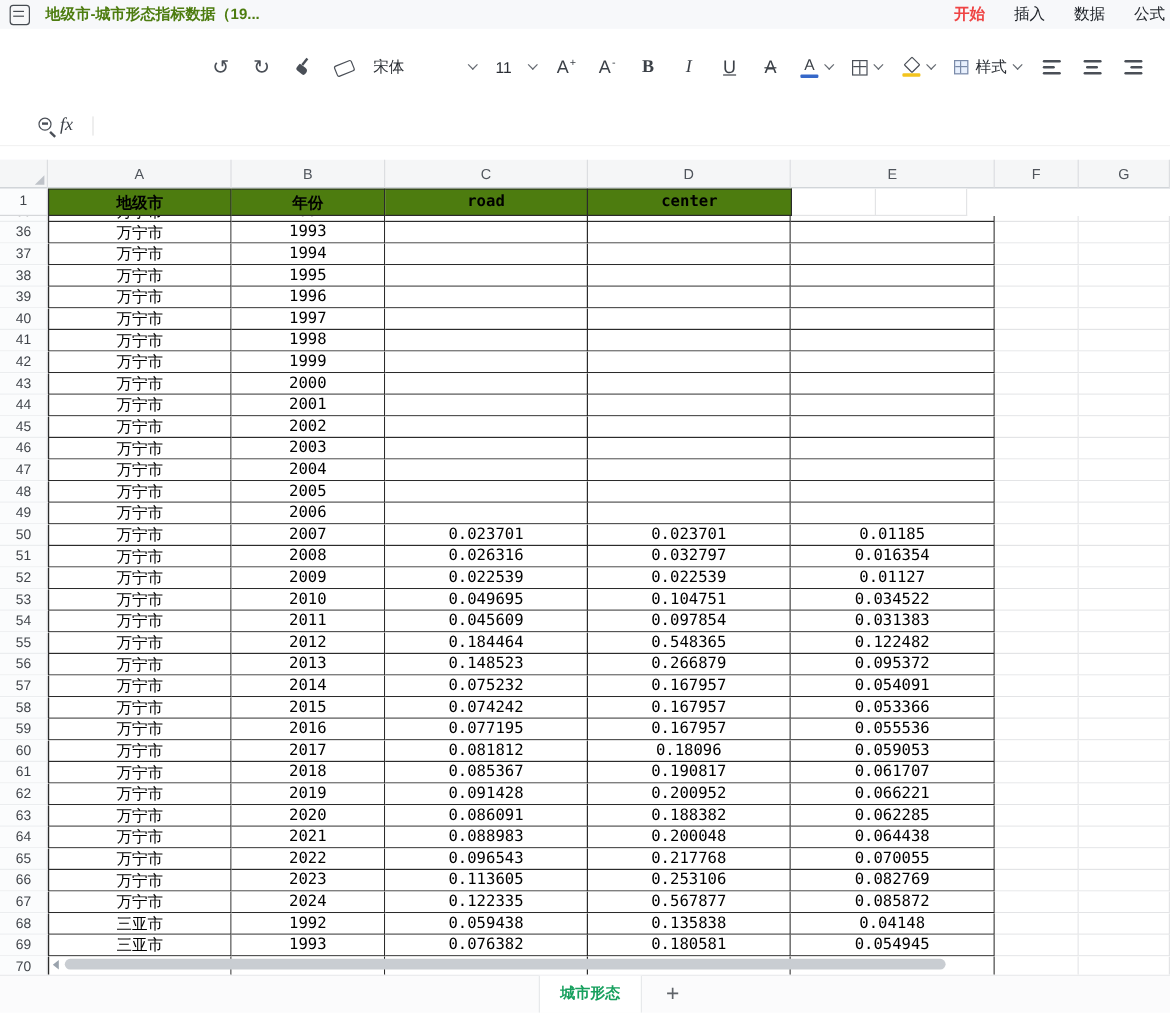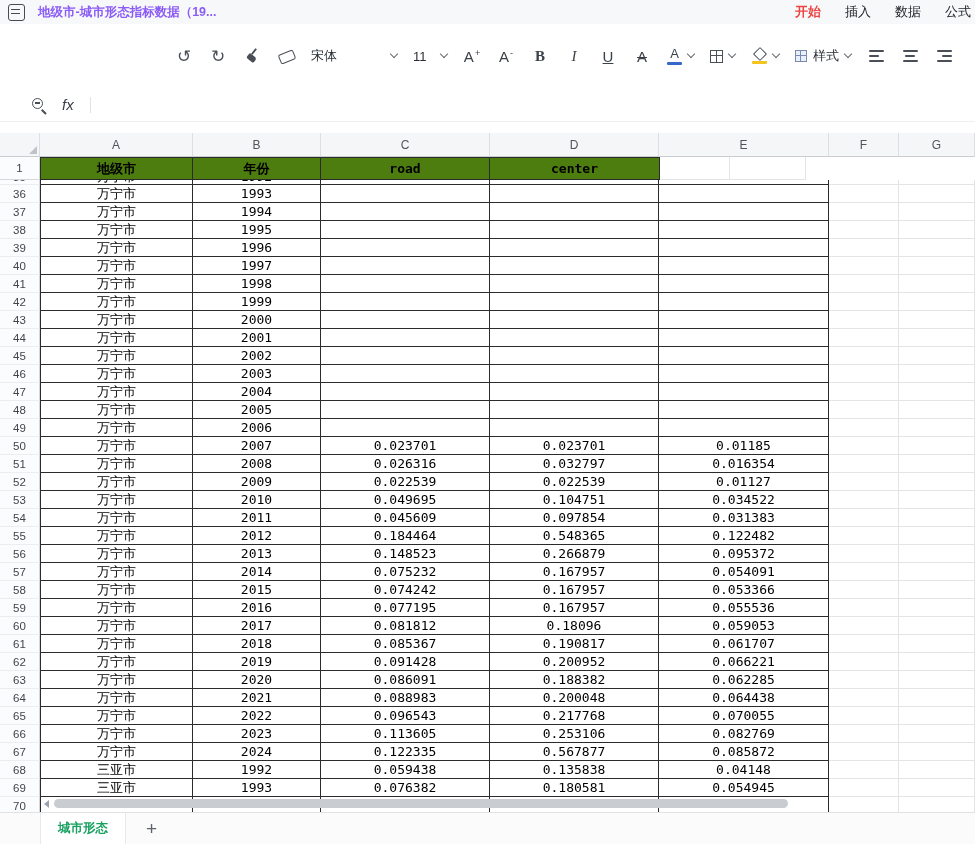--- a/index.html
+++ b/index.html
@@ -3,21 +3,21 @@
 <meta charset="utf-8">
 <style>
 *{margin:0;padding:0;box-sizing:border-box;}
 html,body{width:975px;height:844px;overflow:hidden;background:#fff;font-family:"Liberation Sans",sans-serif;}
 .app{position:relative;width:975px;height:844px;background:#fff;}
 
 
 .title-bar{height:24px;background:#f7f8fa;display:flex;align-items:center;padding:0 8px;position:relative;}
 .doc-icon{width:17px;height:17px;border:1.6px solid #464b52;border-radius:3px;margin-right:13px;position:relative;flex:none;}
 .doc-icon::before{content:"";position:absolute;left:2px;top:4px;width:9px;height:1.4px;background:#464b52;box-shadow:0 4px 0 #464b52;}
-.doc-title{font-size:12.5px;font-weight:700;color:#8b5cf6;}
+.doc-title{font-size:12.5px;font-weight:700;color:#4d7c0f;}
 .menu-tabs{position:absolute;right:2px;top:0;height:24px;display:flex;align-items:center;gap:24px;padding-right:2px;}
 .menu-tab{font-size:13px;color:#20242a;cursor:default;white-space:nowrap;}
 .menu-tab.active{color:#ef4444;font-weight:700;}
 
 
 .toolbar{height:64px;background:#fff;display:flex;align-items:center;padding-left:175px;gap:16px;}
 .tbtn{display:flex;align-items:center;justify-content:center;color:#4a4f57;min-width:18px;height:26px;}
 .glyph{font-size:17px;line-height:1;color:#4a4f57;}
 .caret{width:6px;height:6px;border-right:1.4px solid #666b72;border-bottom:1.4px solid #666b72;transform:rotate(45deg);display:inline-block;margin-left:6px;margin-top:-4px;}
 .font-select{display:flex;align-items:center;width:86px;justify-content:space-between;font-size:13px;color:#2a2e34;}
@@ -52,21 +52,21 @@
 .al-r i:nth-child(2){width:10px;align-self:flex-end;}
 .align-icon i:nth-child(1),.align-icon i:nth-child(3){width:15px;}
 
 
 .formula-bar{height:34px;background:#fff;display:flex;align-items:center;border-bottom:1px solid #efefef;}
 .name-box{width:159px;height:28px;margin-left:8px;border:1px solid #e2e2e2;border-radius:4px;background:#fff;display:flex;align-items:center;padding-left:12px;font-size:13px;color:#2a2e34;}
 .zoom-wrap{margin-left:32px;position:relative;width:14px;height:14px;}
 .zoom-circle{width:11px;height:11px;border:1.5px solid #4a4f57;border-radius:50%;position:relative;}
 .zoom-circle::before{content:"";position:absolute;left:2px;top:3.5px;width:5px;height:1.5px;background:#4a4f57;}
 .zoom-handle{position:absolute;right:-1px;bottom:-1px;width:6px;height:1.6px;background:#4a4f57;transform:rotate(45deg);}
-.fx{margin-left:16px;font-family:Liberation Sans, sans-serif;font-style:italic;font-size:15px;color:#3c4148;}
+.fx{margin-left:4px;font-family:Liberation Serif, serif;font-style:italic;font-size:15px;color:#3c4148;}
 .fbar-divider{width:1px;height:16px;background:#e3e3e3;margin-left:16px;}
 .spacer-strip{height:11px;background:#fff;}
 
 
 .grid{height:679px;overflow:hidden;background:#fff;position:relative;}
 .col-headers{display:flex;height:24px;background:#f5f6f7;}
 .corner{width:40px;flex:none;border-right:1px solid #dcdee1;border-bottom:1px solid #c9ccd1;position:relative;background:#f5f6f7;}
 .corner .tri{position:absolute;right:2px;bottom:2px;width:0;height:0;border-left:8px solid transparent;border-bottom:8px solid #bfc3c9;}
 .colh{display:flex;align-items:center;justify-content:center;font-size:12px;color:#50555c;border-right:1px solid #dcdee1;border-bottom:1px solid #c9ccd1;flex:none;}
 .wA{width:153px;}.wB{width:128px;}.wC{width:169px;}.wD{width:169px;}.wE{width:170px;}.wF{width:70px;}.wG{width:76px;}
@@ -88,21 +88,21 @@
 .partial-top{height:5px;}
 .partial-top .c,.partial-top .rn{align-items:flex-start;}
 .clip{display:block;line-height:18px;transform:translateY(-12px);}
 
 
 .hscroll{position:absolute;left:0;top:797px;width:975px;height:13px;}
 .hs-arrow{position:absolute;left:44px;top:3px;width:0;height:0;border-top:4px solid transparent;border-bottom:4px solid transparent;border-right:5px solid #9aa3ad;}
 .hs-thumb{position:absolute;left:54px;top:2px;width:734px;height:9px;background:#c9cdd2;border-radius:5px;}
 
 
-.sheet-bar{height:32px;background:#fbfbfc;border-top:1px solid #e0e2e5;display:flex;align-items:center;}
+.sheet-bar{height:32px;background:#fbfbfc;border-top:1px solid #e0e2e5;display:flex;align-items:center;justify-content:center;}
 .sheet-tab{margin-left:40px;height:31px;padding:0 17px;display:flex;align-items:center;background:#fff;border-left:1px solid #e7e9eb;border-right:1px solid #e7e9eb;font-size:12.5px;font-weight:700;color:#17a05e;}
 .add-sheet{margin-left:20px;font-size:19px;color:#5f6368;line-height:1;}
 </style>
 </head>
 <body>
 
 <div class="app">
 
   <div class="title-bar">
     <span class="doc-icon"></span>

